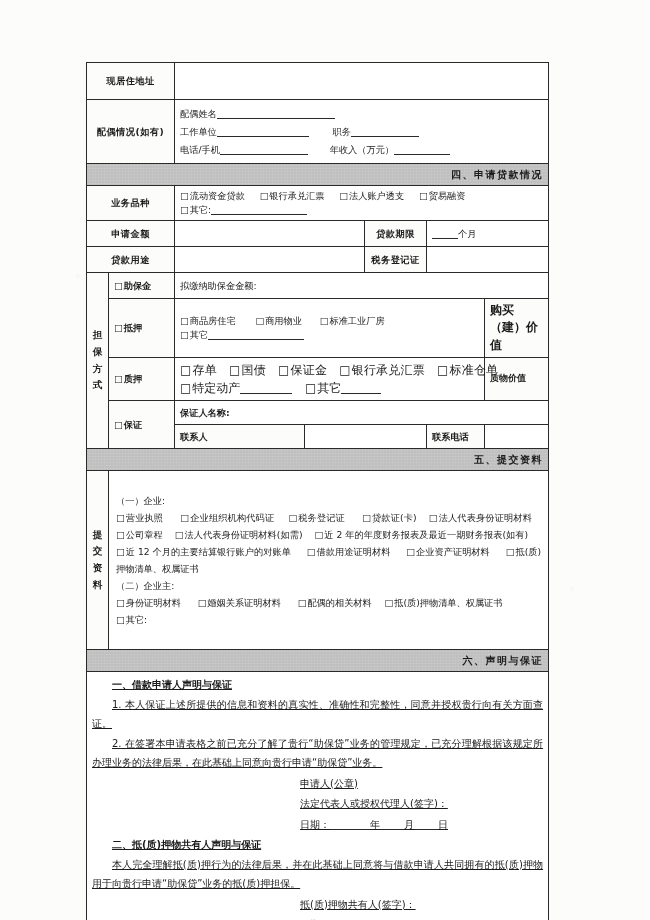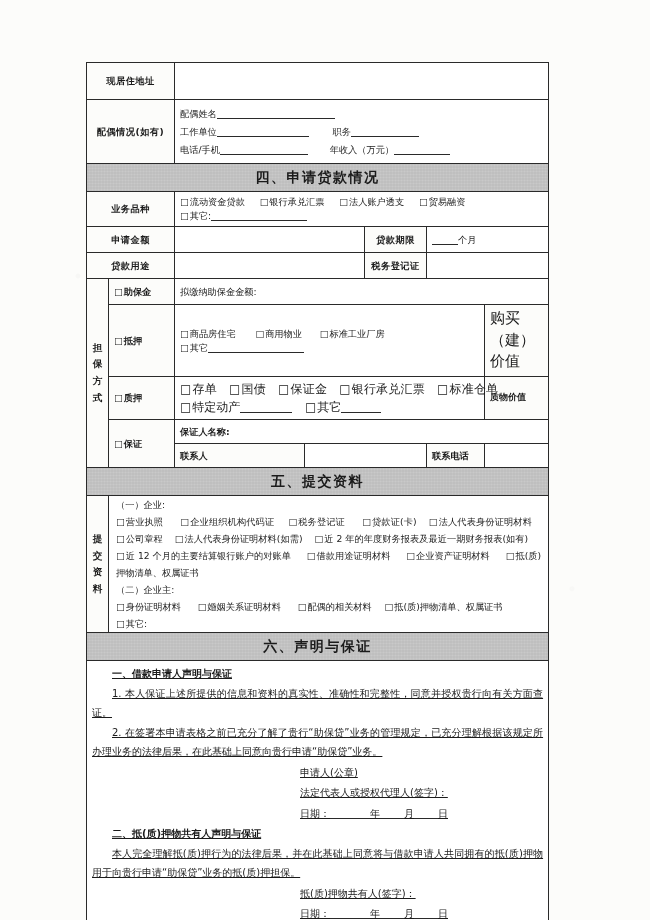--- a/index.html
+++ b/index.html
@@ -59,23 +59,23 @@
     letter-spacing:0;
     line-height:1.75;
     font-size:9.6px;
   }
   .vert span{display:block;}
   .sechdr{
     background:
       repeating-linear-gradient(0deg, rgba(0,0,0,.055) 0 1px, transparent 1px 3px),
       repeating-linear-gradient(90deg, rgba(0,0,0,.05) 0 1px, transparent 1px 3px),
       #c9c9c9;
-    text-align:center;
+    text-align:right;
     font-weight:bold;
-    font-size:14px;
+    font-size:10px;
     letter-spacing:1.5px;
     padding:4px 0;
   }
   .cbline{white-space:nowrap;}
   .cb{display:inline-block;margin-right:1px;}
   .ul{
     display:inline-block;
     border-bottom:1px solid #2a2a2a;
     height:.85em;
     vertical-align:-2px;
@@ -209,21 +209,21 @@
             <span class="cb">□</span><span>商品房住宅</span>
             <span style="display:inline-block;width:14px"></span>
             <span class="cb">□</span><span>商用物业</span>
             <span style="display:inline-block;width:12px"></span>
             <span class="cb">□</span><span>标准工业厂房</span>
           </div>
           <div>
             <span class="cb">□</span><span>其它</span><span class="ul" style="width:96px"></span>
           </div>
         </td>
-        <td class="lblL" style="font-weight:normal;font-size:15px;line-height:1.45">购买（建）价值</td>
+        <td class="lblL" style="font-weight:bold;font-size:12px;line-height:1.45">购买（建）价值</td>
         <td class="blank"></td>
       </tr>
 
       <tr>
         <td class="lblL">
           <span class="cb">□</span><span>质押</span>
         </td>
         <td class="blank" colspan="4" style="font-size:12px">
           <div class="cbline nowrapgap">
             <span class="cb">□</span><span>存单</span>
@@ -266,21 +266,21 @@
         <td class="sechdr" colspan="7">五、提交资料</td>
       </tr>
 
       <tr>
         <td class="vert">
           <span>提</span>
           <span>交</span>
           <span>资</span>
           <span>料</span>
         </td>
-        <td class="blank" colspan="6" style="line-height:1.85;text-align:justify;padding:0 7px">
+        <td class="blank" colspan="6" style="line-height:1.85;text-align:justify;padding:21px 7px">
           <div>（一）企业:</div>
           <div>
             <span class="cb">□</span><span>营业执照</span>
             <span style="display:inline-block;width:11px"></span>
             <span class="cb">□</span><span>企业组织机构代码证</span>
             <span style="display:inline-block;width:8px"></span>
             <span class="cb">□</span><span>税务登记证</span>
             <span style="display:inline-block;width:11px"></span>
             <span class="cb">□</span><span>贷款证(卡)</span>
             <span style="display:inline-block;width:6px"></span>

